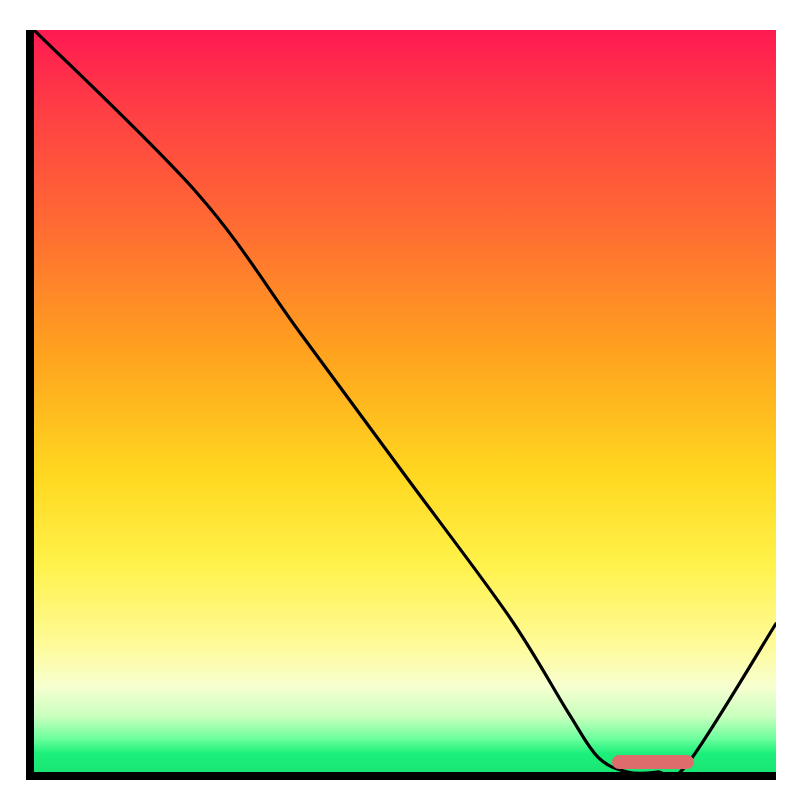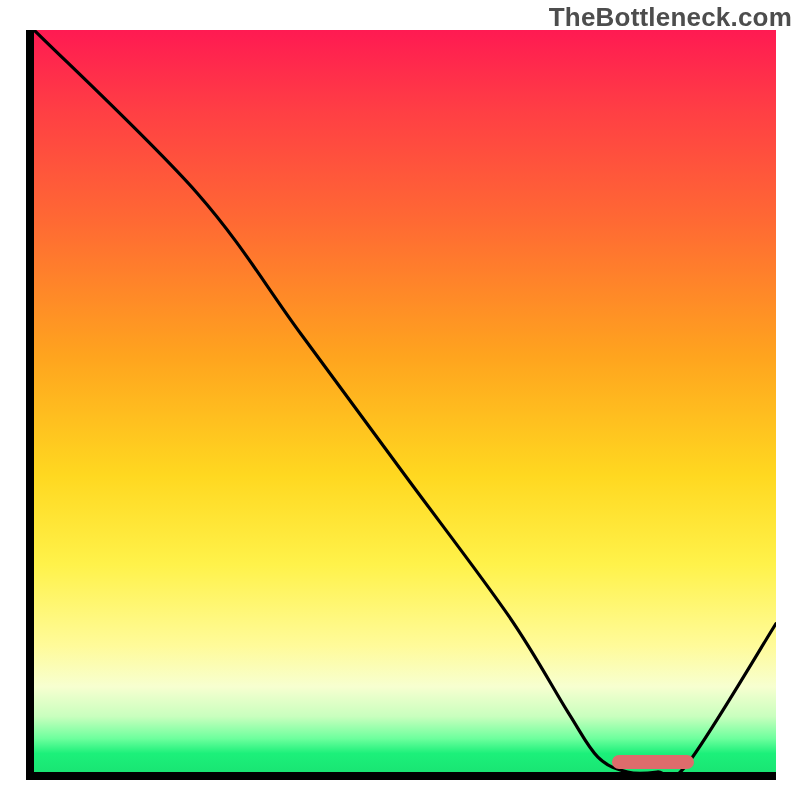--- a/index.html
+++ b/index.html
@@ -65,21 +65,20 @@
     height: 14px;
     border-radius: 7px;
     background: #de6c6c;
     z-index: 4;
   }
 </style>
 </head>
 <body>
 
 <div class="chart-wrap">
-  <div class="watermark">TheBottleneck.com</div>
 
   <div class="plot-frame">
     <div class="gradient-area"></div>
 
     <svg class="curve-svg" viewBox="0 0 750 750" preserveAspectRatio="none">
       <path id="curve-path" d="M 0 0 C 27.5 27.5, 120 113.75, 165 165 C 210 216.25, 235 260, 270 307.5 C 305 355, 340 402.5, 375 450 C 410 497.5, 452.5 552.5, 480 592.5 C 507.5 632.5, 525 666.25, 540 690 C 555 713.75, 560 725, 570 735 C 580 745, 590 747.5, 600 750 C 610 752.5, 620 751.25, 630 750 C 640 748.75, 640 767.5, 660 742.5 C 680 717.5, 735 623.75, 750 600" fill="none" stroke="#000" stroke-width="3.2" stroke-linejoin="round" stroke-linecap="round"></path>
     </svg>
 
     <div id="opt-marker" class="marker" style="left: 577.5px; width: 82.5px; bottom: 3px; background: rgb(222, 108, 108);"></div>
   </div>

